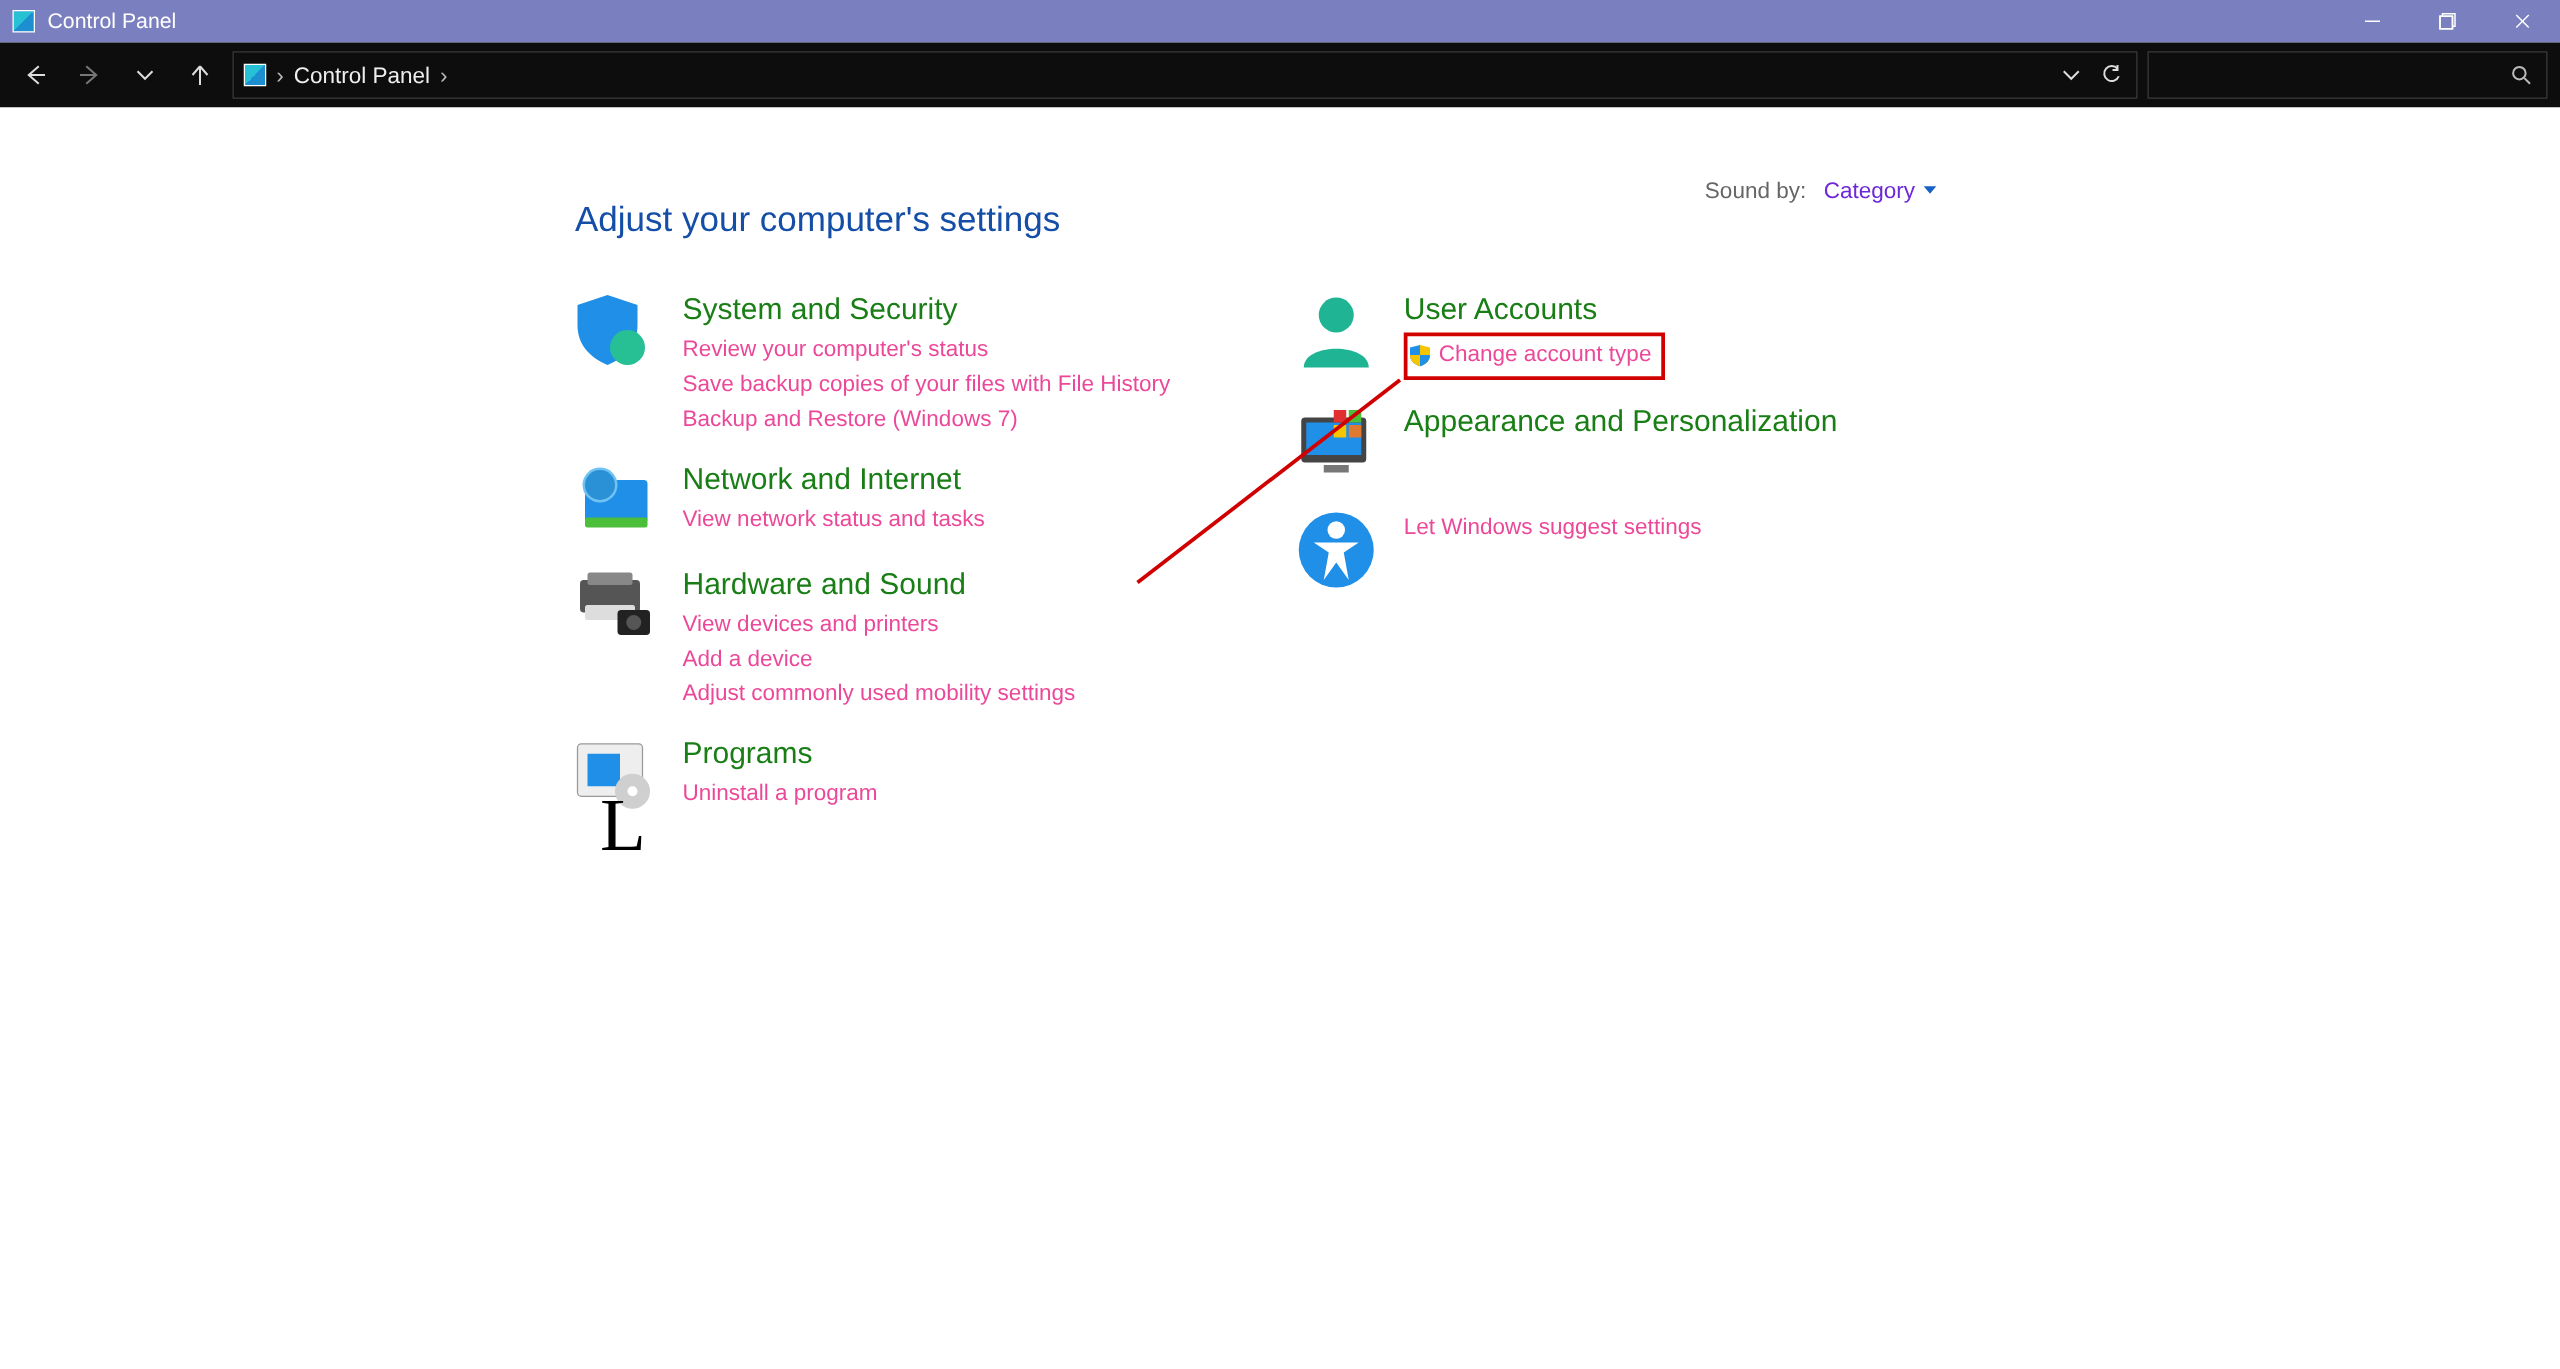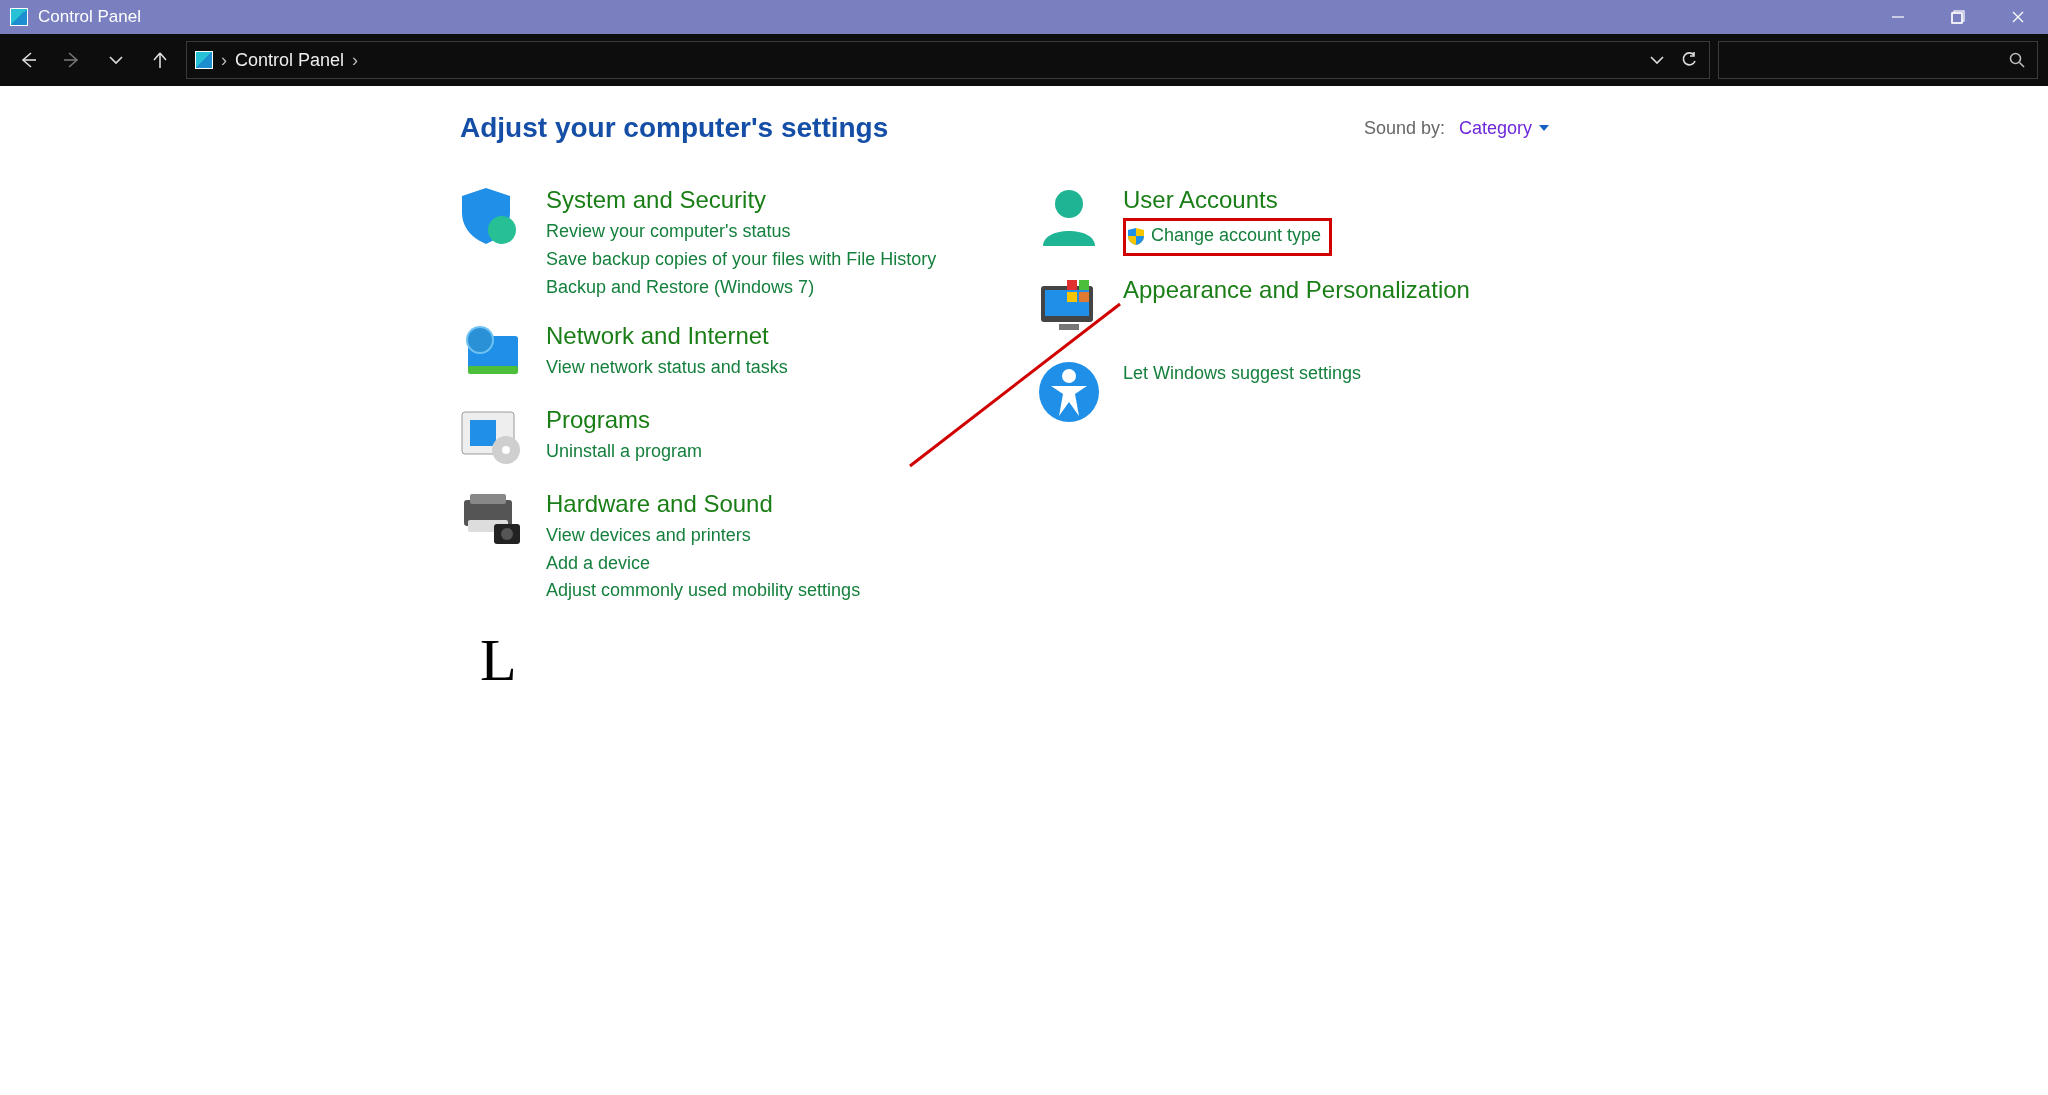--- a/index.html
+++ b/index.html
@@ -80,21 +80,21 @@
   .inner {
     position:absolute;
     left:460px; top:26px;
     width:1120px;
   }
   .header-row {
     display:flex; align-items:center; justify-content:space-between;
     margin-bottom:42px;
   }
   .page-title {
-    color:#144ea6; font-size:28px; font-weight:700;
+    color:#144ea6; font-size:28px; font-weight:400;margin-top:48px;
   }
   .viewby { font-size:18px; color:#555; display:flex; align-items:center; gap:14px; padding-right: 30px;}
   .viewby .vb-label { color:#666; }
   .viewby .vb-value { color:#6d28d9; display:flex; align-items:center; gap:6px; }
   .viewby .vb-value svg { width:12px; height:12px; fill:#1760c4; }
 
   .cols { display:flex; gap:57px; }
   .col { flex:0 0 520px; }
   .cat {
     display:flex; gap:22px;
@@ -105,21 +105,21 @@
     flex:0 0 64px;
     position:relative;
     display:flex; align-items:flex-start; justify-content:center;
   }
   .cat .body { flex:1 1 auto; }
   .cat-title {
     color:#1a7e16; font-size:24px; font-weight:400;
     margin-bottom:4px;
   }
   .cat-link {
-    color:#15803d; font-size:18px; line-height:1.55;
+    color:#ec4899; font-size:18px; line-height:1.55;
     display:flex; align-items:center; gap:6px;
   }
   .cat-link.shielded .uac-shield {
     width:18px; height:18px; flex:0 0 18px;
   }
   
   .highlight-box {
     border:3px solid #d00000; padding:1px 8px 3px 1px;
     display:inline-flex; align-items:flex-end;
   }
@@ -263,47 +263,47 @@
           </div>
           <div class="body">
             <div class="cat-title">Network and Internet</div>
             <div class="cat-link">View network status and tasks</div>
           </div>
         </div>
 
         <div class="cat">
           <div class="icon-slot">
             <svg viewBox="0 0 64 64" width="64" height="64">
-              <rect x="2" y="6" width="52" height="42" rx="3" fill="#eee" stroke="#999"></rect>
-              <rect x="10" y="14" width="26" height="26" fill="#1f8fe8"></rect>
-              <circle cx="46" cy="44" r="14" fill="#cfcfcf"></circle>
-              <circle cx="46" cy="44" r="4" fill="#fff"></circle>
-            </svg>
-          </div>
-          <div class="body">
-            <div class="cat-title">Programs</div>
-            <div class="cat-link">Uninstall a program</div>
-          </div>
-        </div>
-
-        <div class="cat">
-          <div class="icon-slot">
-            <svg viewBox="0 0 64 64" width="64" height="64">
               <rect x="4" y="10" width="48" height="26" rx="3" fill="#555"></rect>
               <rect x="10" y="4" width="36" height="10" rx="2" fill="#888"></rect>
               <rect x="8" y="30" width="40" height="12" rx="2" fill="#ddd"></rect>
               <rect x="34" y="34" width="26" height="20" rx="3" fill="#222"></rect>
               <circle cx="47" cy="44" r="6" fill="#555"></circle>
             </svg>
           </div>
           <div class="body">
             <div class="cat-title">Hardware and Sound</div>
             <div class="cat-link">View devices and printers</div>
             <div class="cat-link">Add a device</div>
             <div class="cat-link">Adjust commonly used mobility settings</div>
+          </div>
+        </div>
+
+        <div class="cat">
+          <div class="icon-slot">
+            <svg viewBox="0 0 64 64" width="64" height="64">
+              <rect x="2" y="6" width="52" height="42" rx="3" fill="#eee" stroke="#999"></rect>
+              <rect x="10" y="14" width="26" height="26" fill="#1f8fe8"></rect>
+              <circle cx="46" cy="44" r="14" fill="#cfcfcf"></circle>
+              <circle cx="46" cy="44" r="4" fill="#fff"></circle>
+            </svg>
+          </div>
+          <div class="body">
+            <div class="cat-title">Programs</div>
+            <div class="cat-link">Uninstall a program</div>
           </div>
         </div>
 
       </div>
 
       <div class="col">
 
         <div class="cat">
           <div class="icon-slot">
             <svg viewBox="0 0 64 64" width="64" height="64">

